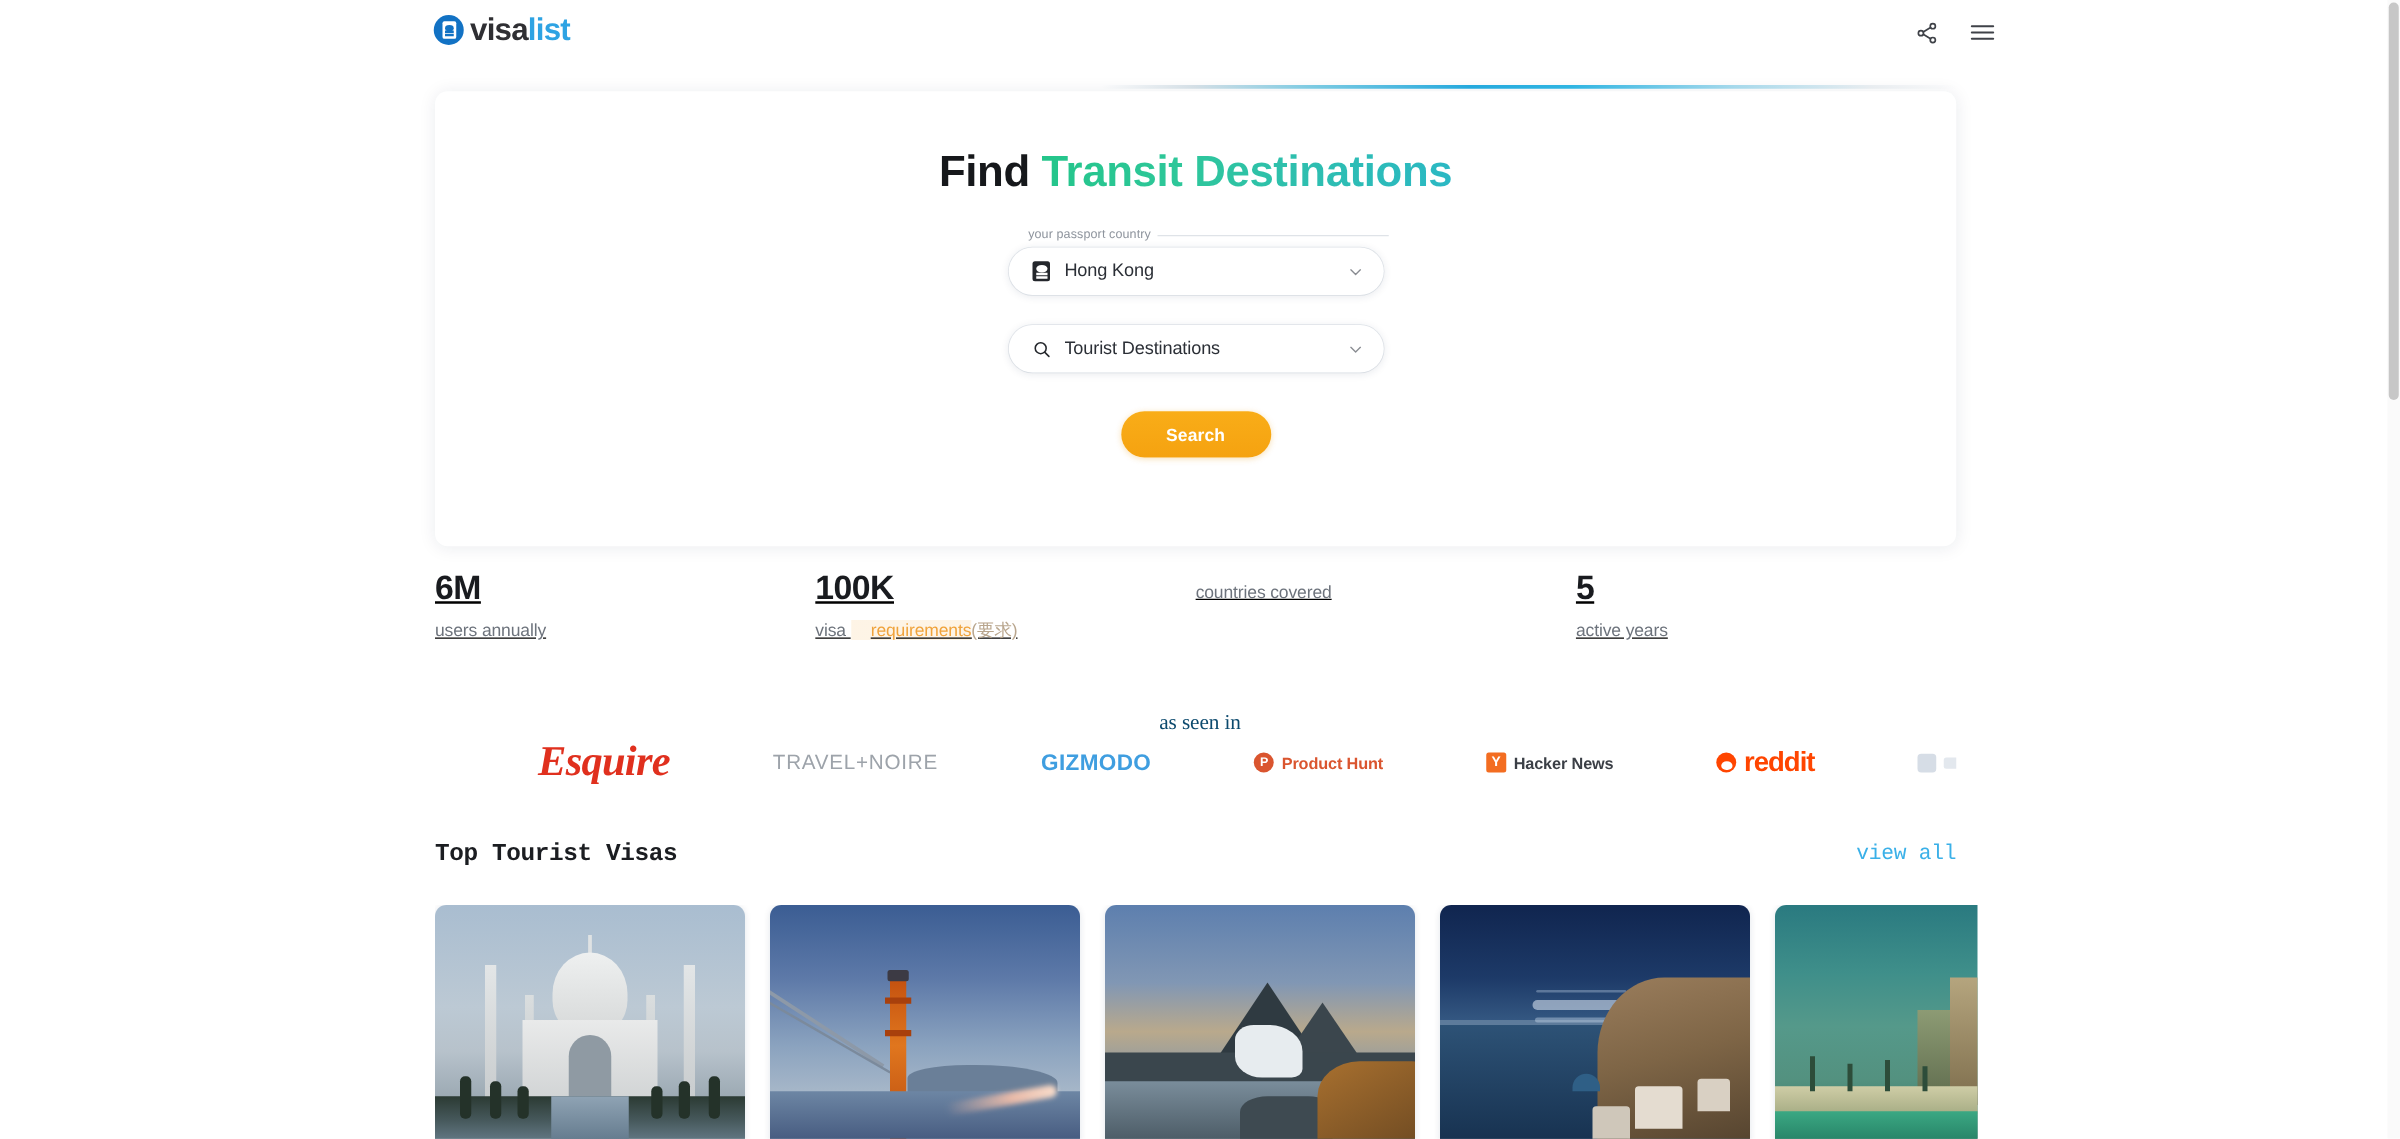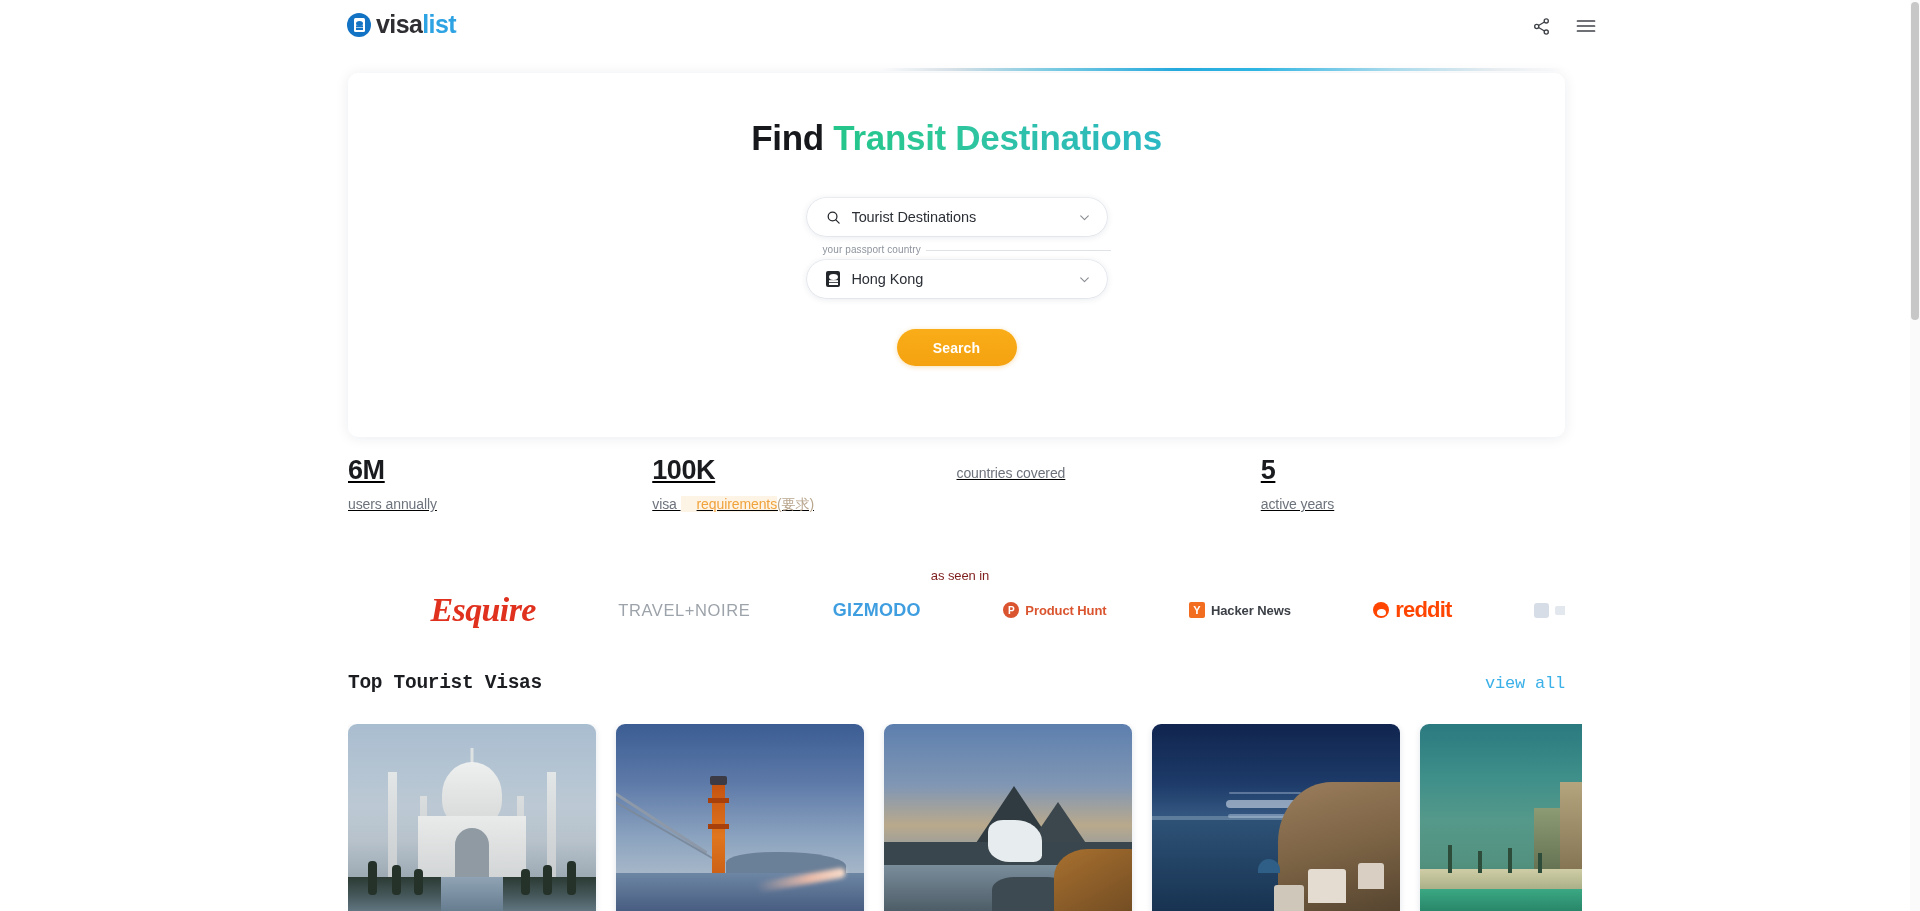--- a/index.html
+++ b/index.html
@@ -26,21 +26,21 @@
     width: 1920px;
     height: 52px;
     background: #ffffff;
     z-index: 40;
   }
   .logo-wrap {
     position: absolute;
     left: 347px;
     top: 12px;
     display: flex;
-    align-items: flex-end;
+    align-items: flex-start;
     gap: 5px;
     cursor: pointer;
   }
   .logo-mark {
     width: 24px; height: 24px;
     border-radius: 50%;
     background: #1272c4;
     display: flex; align-items: center; justify-content: center;
     flex: none;
   }
@@ -278,23 +278,24 @@
   .stat-label .cjk {
     color: #b9a68e;
   }
 
   
   .asseen-label {
     position: absolute;
     top: 462px;
     left: 0; right: 0;
     text-align: center;
-    font-size: 13px;
-    color: #7f1d1d;
+    font-size: 17px;
+    color: #0c4a6e;
     letter-spacing: -0.1px;
+    font-family: Liberation Serif, serif;
   }
   .asseen-label { top: 462px; }
   .press-strip {
     position: absolute;
     top: 485px;
     left: 348px;
     width: 1217px;
     height: 40px;
     display: flex;
     align-items: center;
@@ -645,42 +646,42 @@
   <div class="hero-card">
     <div class="hero-topline"></div>
 
     <div class="hero-title">
       <span class="t-find">Find </span><span class="t-accent">Transit Destinations</span>
     </div>
 
     <div class="search-form">
 
       <div class="field">
+        <span class="field-legend">your passport country</span>
+        <span class="field-icon">
+          <span class="passport-icon"></span>
+        </span>
+        <span class="field-value">Hong Kong</span>
+        <span class="chevron">
+          <svg width="13" height="13" viewBox="0 0 24 24" fill="none" stroke="#5c6068" stroke-width="2" stroke-linecap="round" stroke-linejoin="round">
+            <polyline points="5,9 12,16 19,9"></polyline>
+          </svg>
+        </span>
+      </div>
+
+      <div class="field">
         <span class="field-icon">
           <svg width="15" height="15" viewBox="0 0 24 24" fill="none" stroke="#23262b" stroke-width="2" stroke-linecap="round">
             <circle cx="10.5" cy="10.5" r="7"></circle>
             <line x1="15.8" y1="15.8" x2="21" y2="21"></line>
           </svg>
         </span>
         <span class="field-value">Tourist Destinations</span>
         <span class="chevron">
           <svg width="13" height="13" viewBox="0 0 24 24" fill="none" stroke="#5c6views" stroke-width="2" stroke-linecap="round" stroke-linejoin="round" style="stroke:#5c6068">
-            <polyline points="5,9 12,16 19,9"></polyline>
-          </svg>
-        </span>
-      </div>
-
-      <div class="field">
-        <span class="field-legend">your passport country</span>
-        <span class="field-icon">
-          <span class="passport-icon"></span>
-        </span>
-        <span class="field-value">Hong Kong</span>
-        <span class="chevron">
-          <svg width="13" height="13" viewBox="0 0 24 24" fill="none" stroke="#5c6068" stroke-width="2" stroke-linecap="round" stroke-linejoin="round">
             <polyline points="5,9 12,16 19,9"></polyline>
           </svg>
         </span>
       </div>
 
       <button class="search-btn">Search</button>
     </div>
   </div>
 
   <div class="stats-row">

